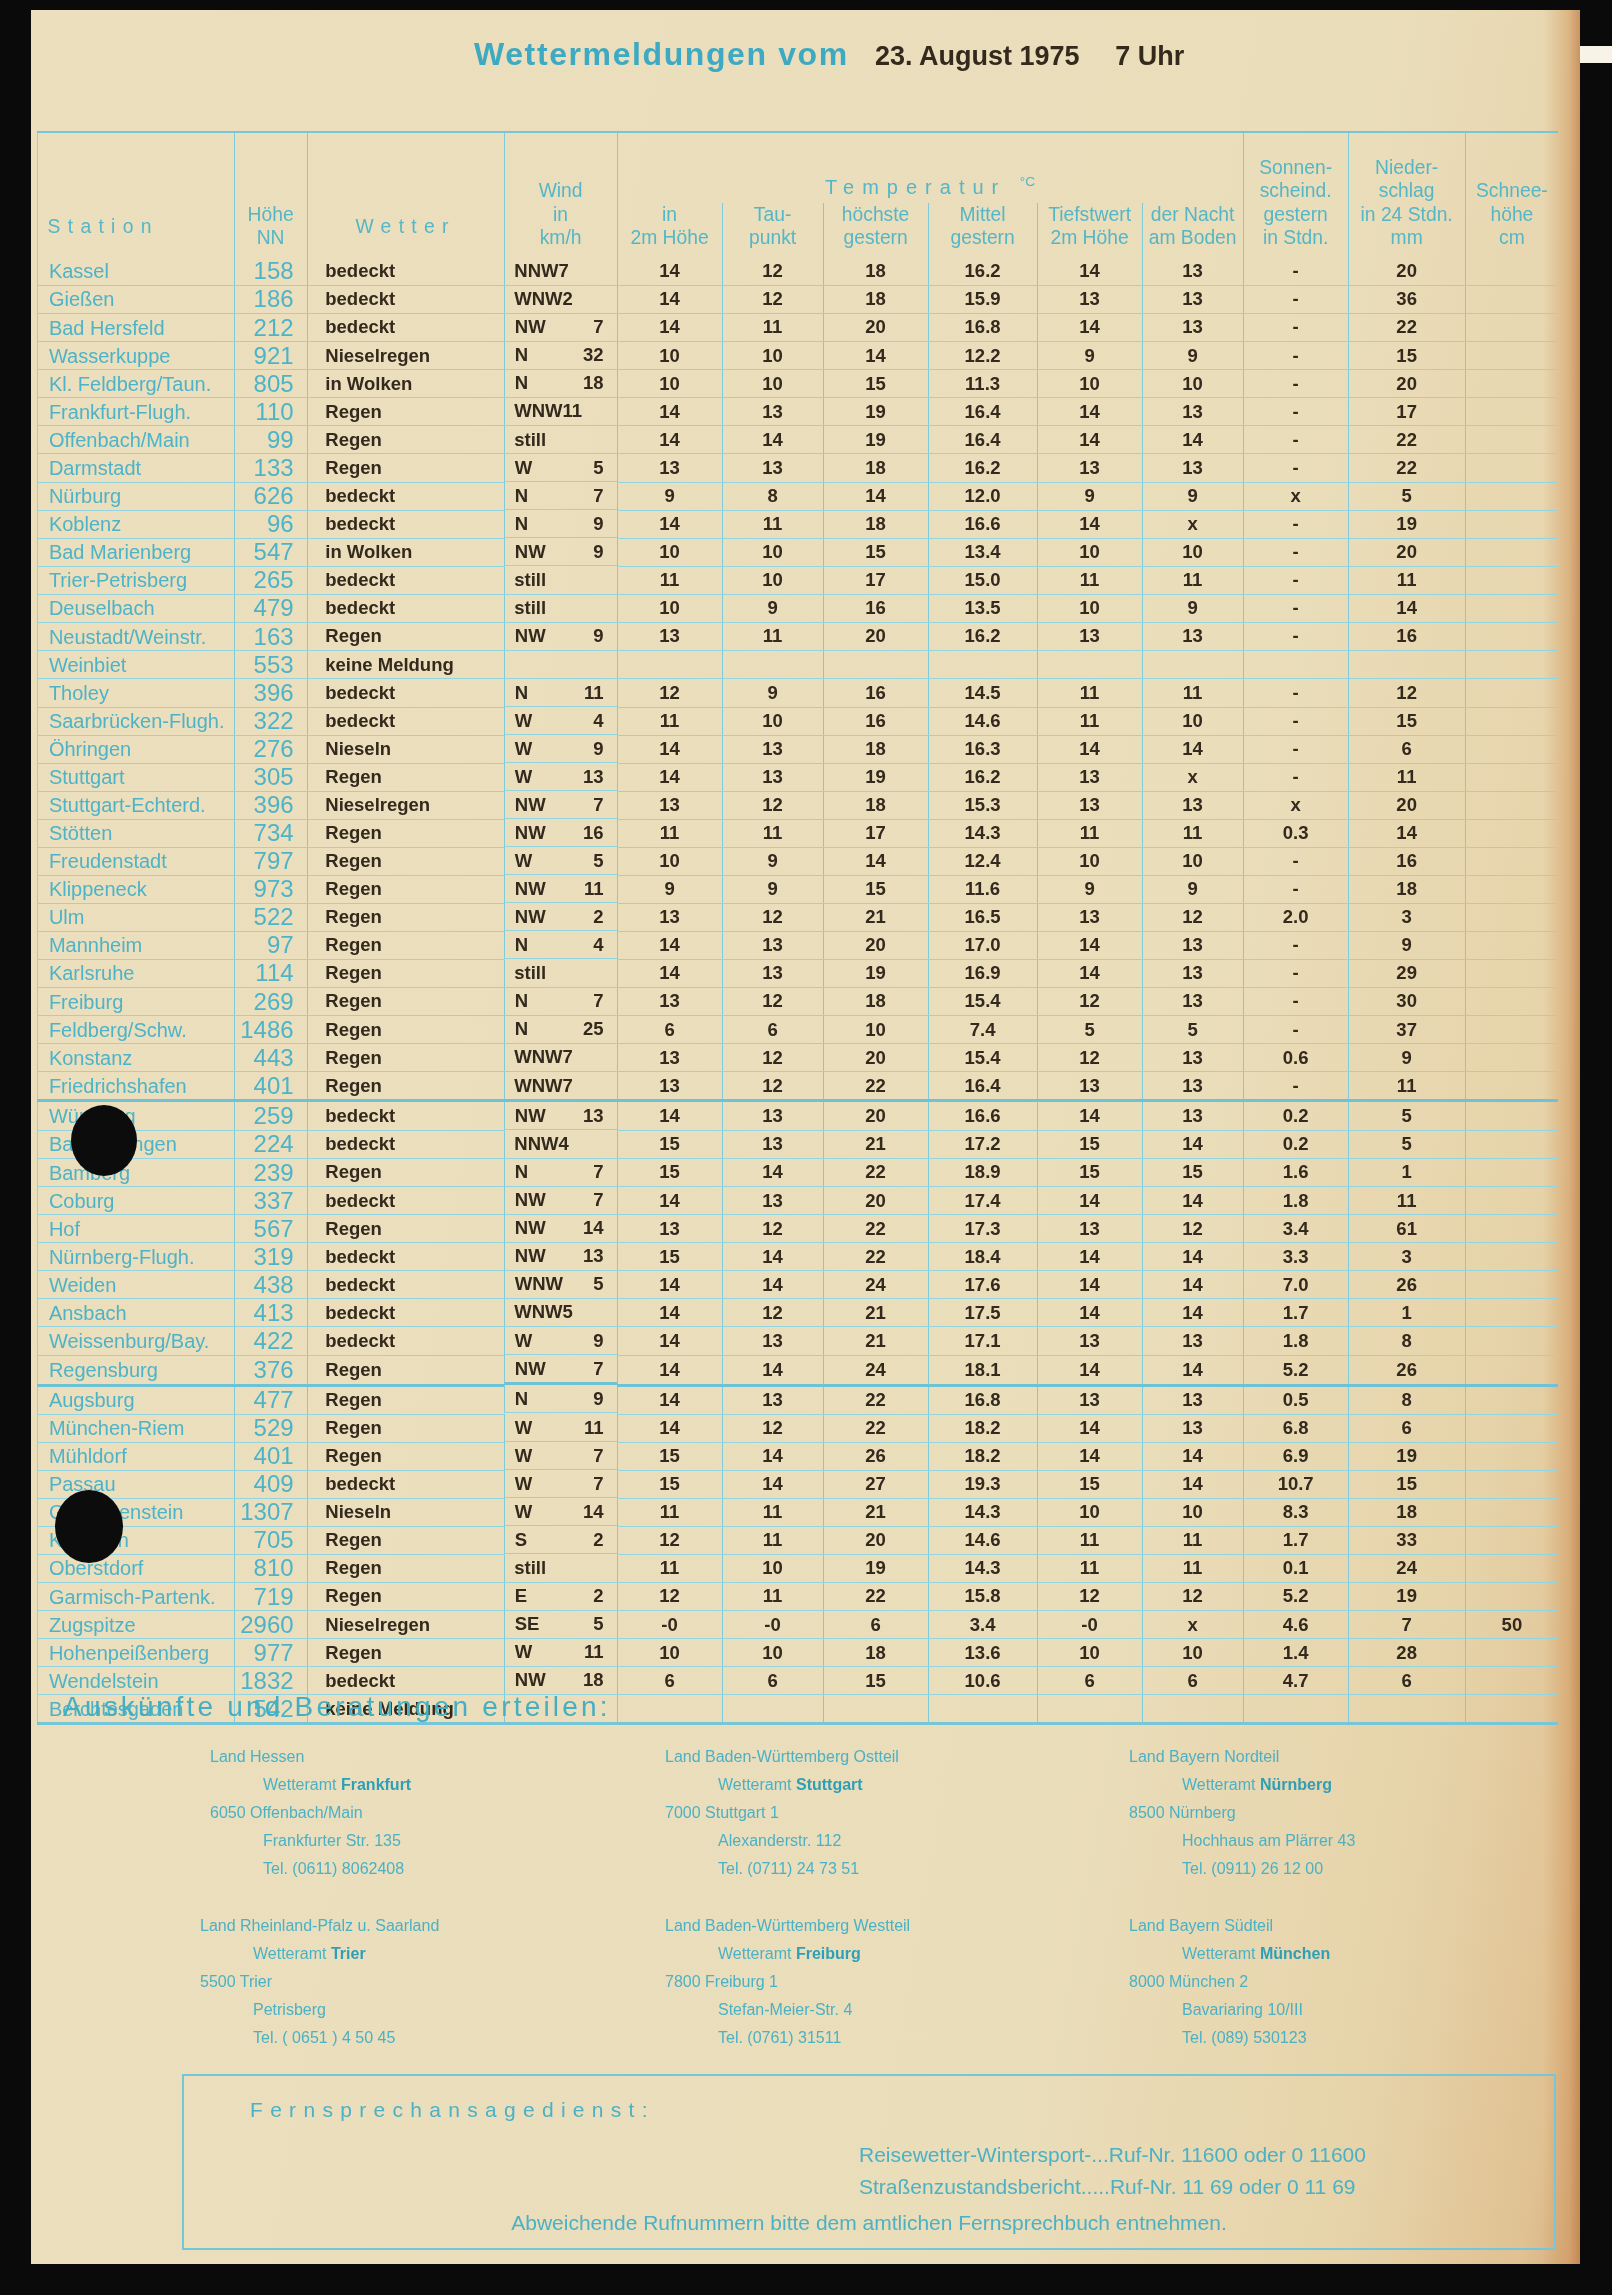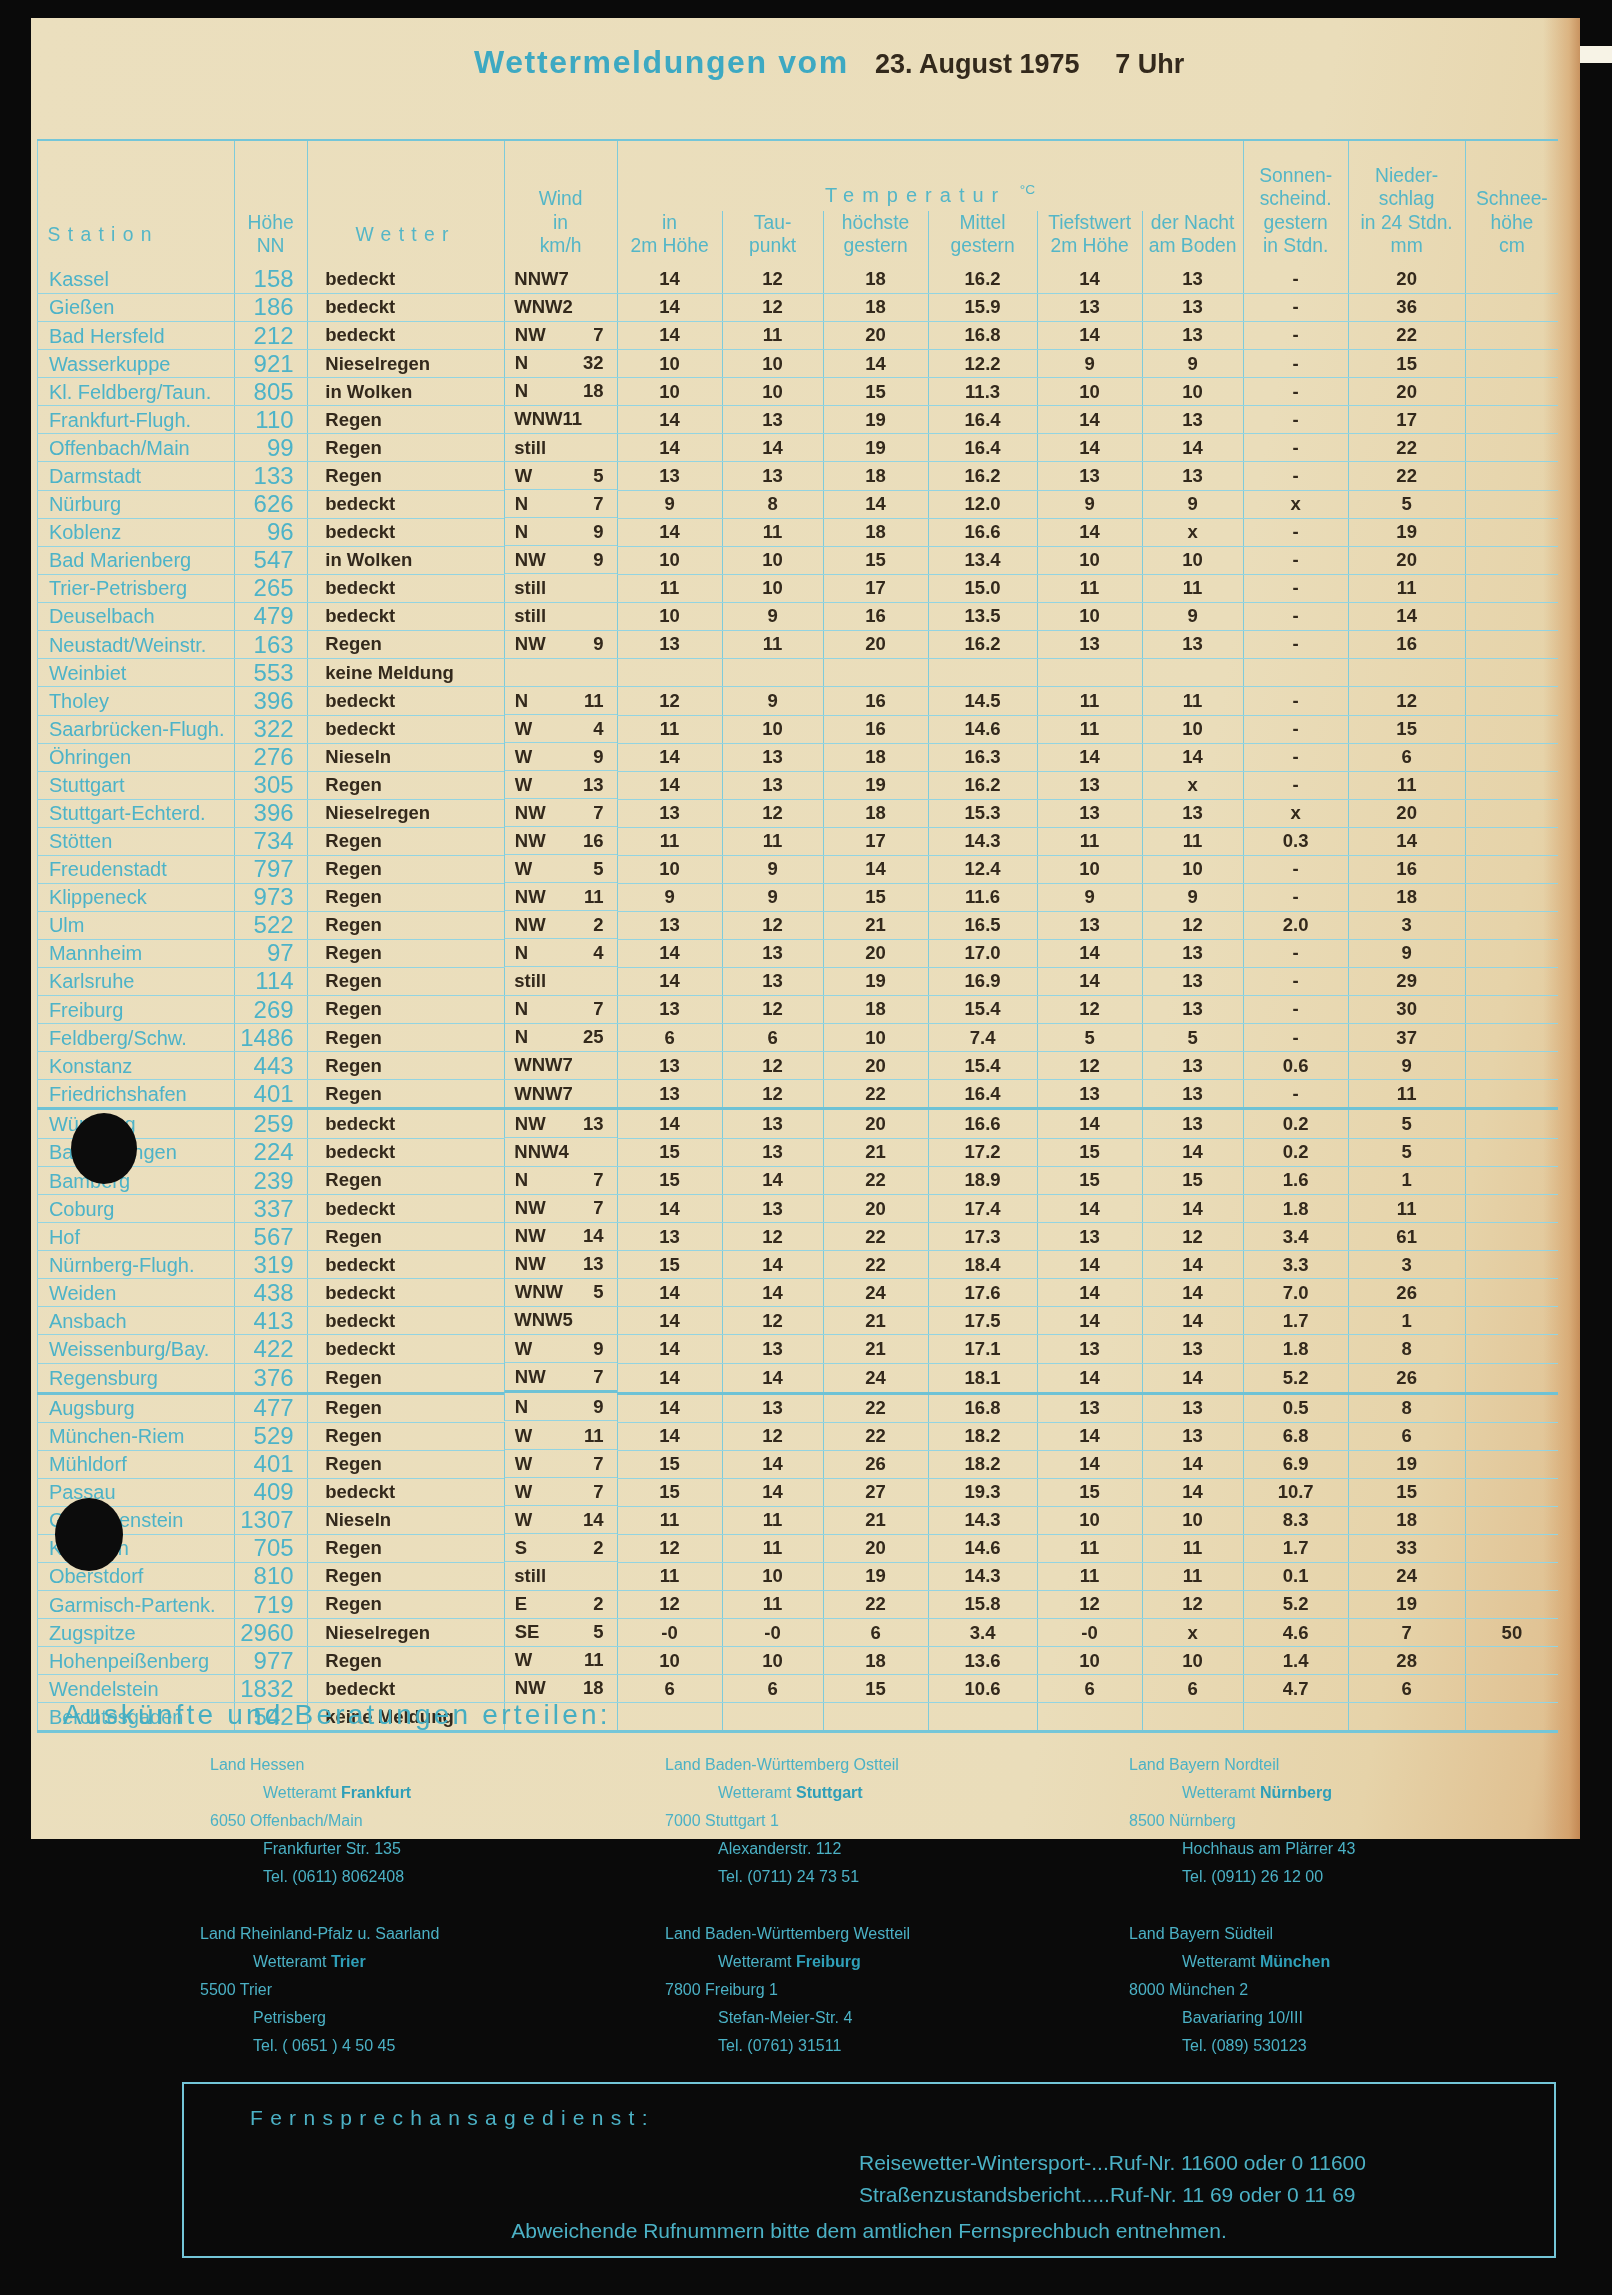--- a/index.html
+++ b/index.html
@@ -1,20 +1,19 @@
 <!DOCTYPE html>
 <html style="font-size:13px"><head>
 <meta charset="utf-8">
 <style>
   html,body{margin:0;padding:0;background:#0a0a0a;width:1612px;height:2295px;overflow:hidden;
     font-family:"Liberation Sans",sans-serif;}
   #stage{position:absolute;left:0;top:0;width:1612px;height:2295px;background:#0a0a0a;}
-  #paper{position:absolute;left:31px;top:9.7px;width:1549px;height:1821px;
+  #paper{position:absolute;left:31px;top:9.7px;width:1549px;height:2254px;
     background:linear-gradient(100deg,#ebdfbe 0%,#eaddba 70%,#e6d3a9 88%,#e0c192 97%,#d4a97b 100%);
-    margin-top:8px;
   }
   #edge-warm{position:absolute;right:0;top:0;width:37px;height:100%;
     background:linear-gradient(90deg,rgba(214,164,112,0) 0%,rgba(209,152,94,.55) 70%,rgba(190,125,70,.75) 100%);}
   #scan-strip{position:absolute;left:1261px;top:46px;width:351px;height:17px;background:#f7f3e6;}
   .hole{position:absolute;background:#0c0c0c;border-radius:50%;}
   #hole1{left:40px;top:1095px;width:66px;height:71px;}
   #hole2{left:24px;top:1480px;width:68px;height:73px;}
 
   
   #title-row{position:absolute;left:443px;top:26px;width:887px;white-space:nowrap;}

